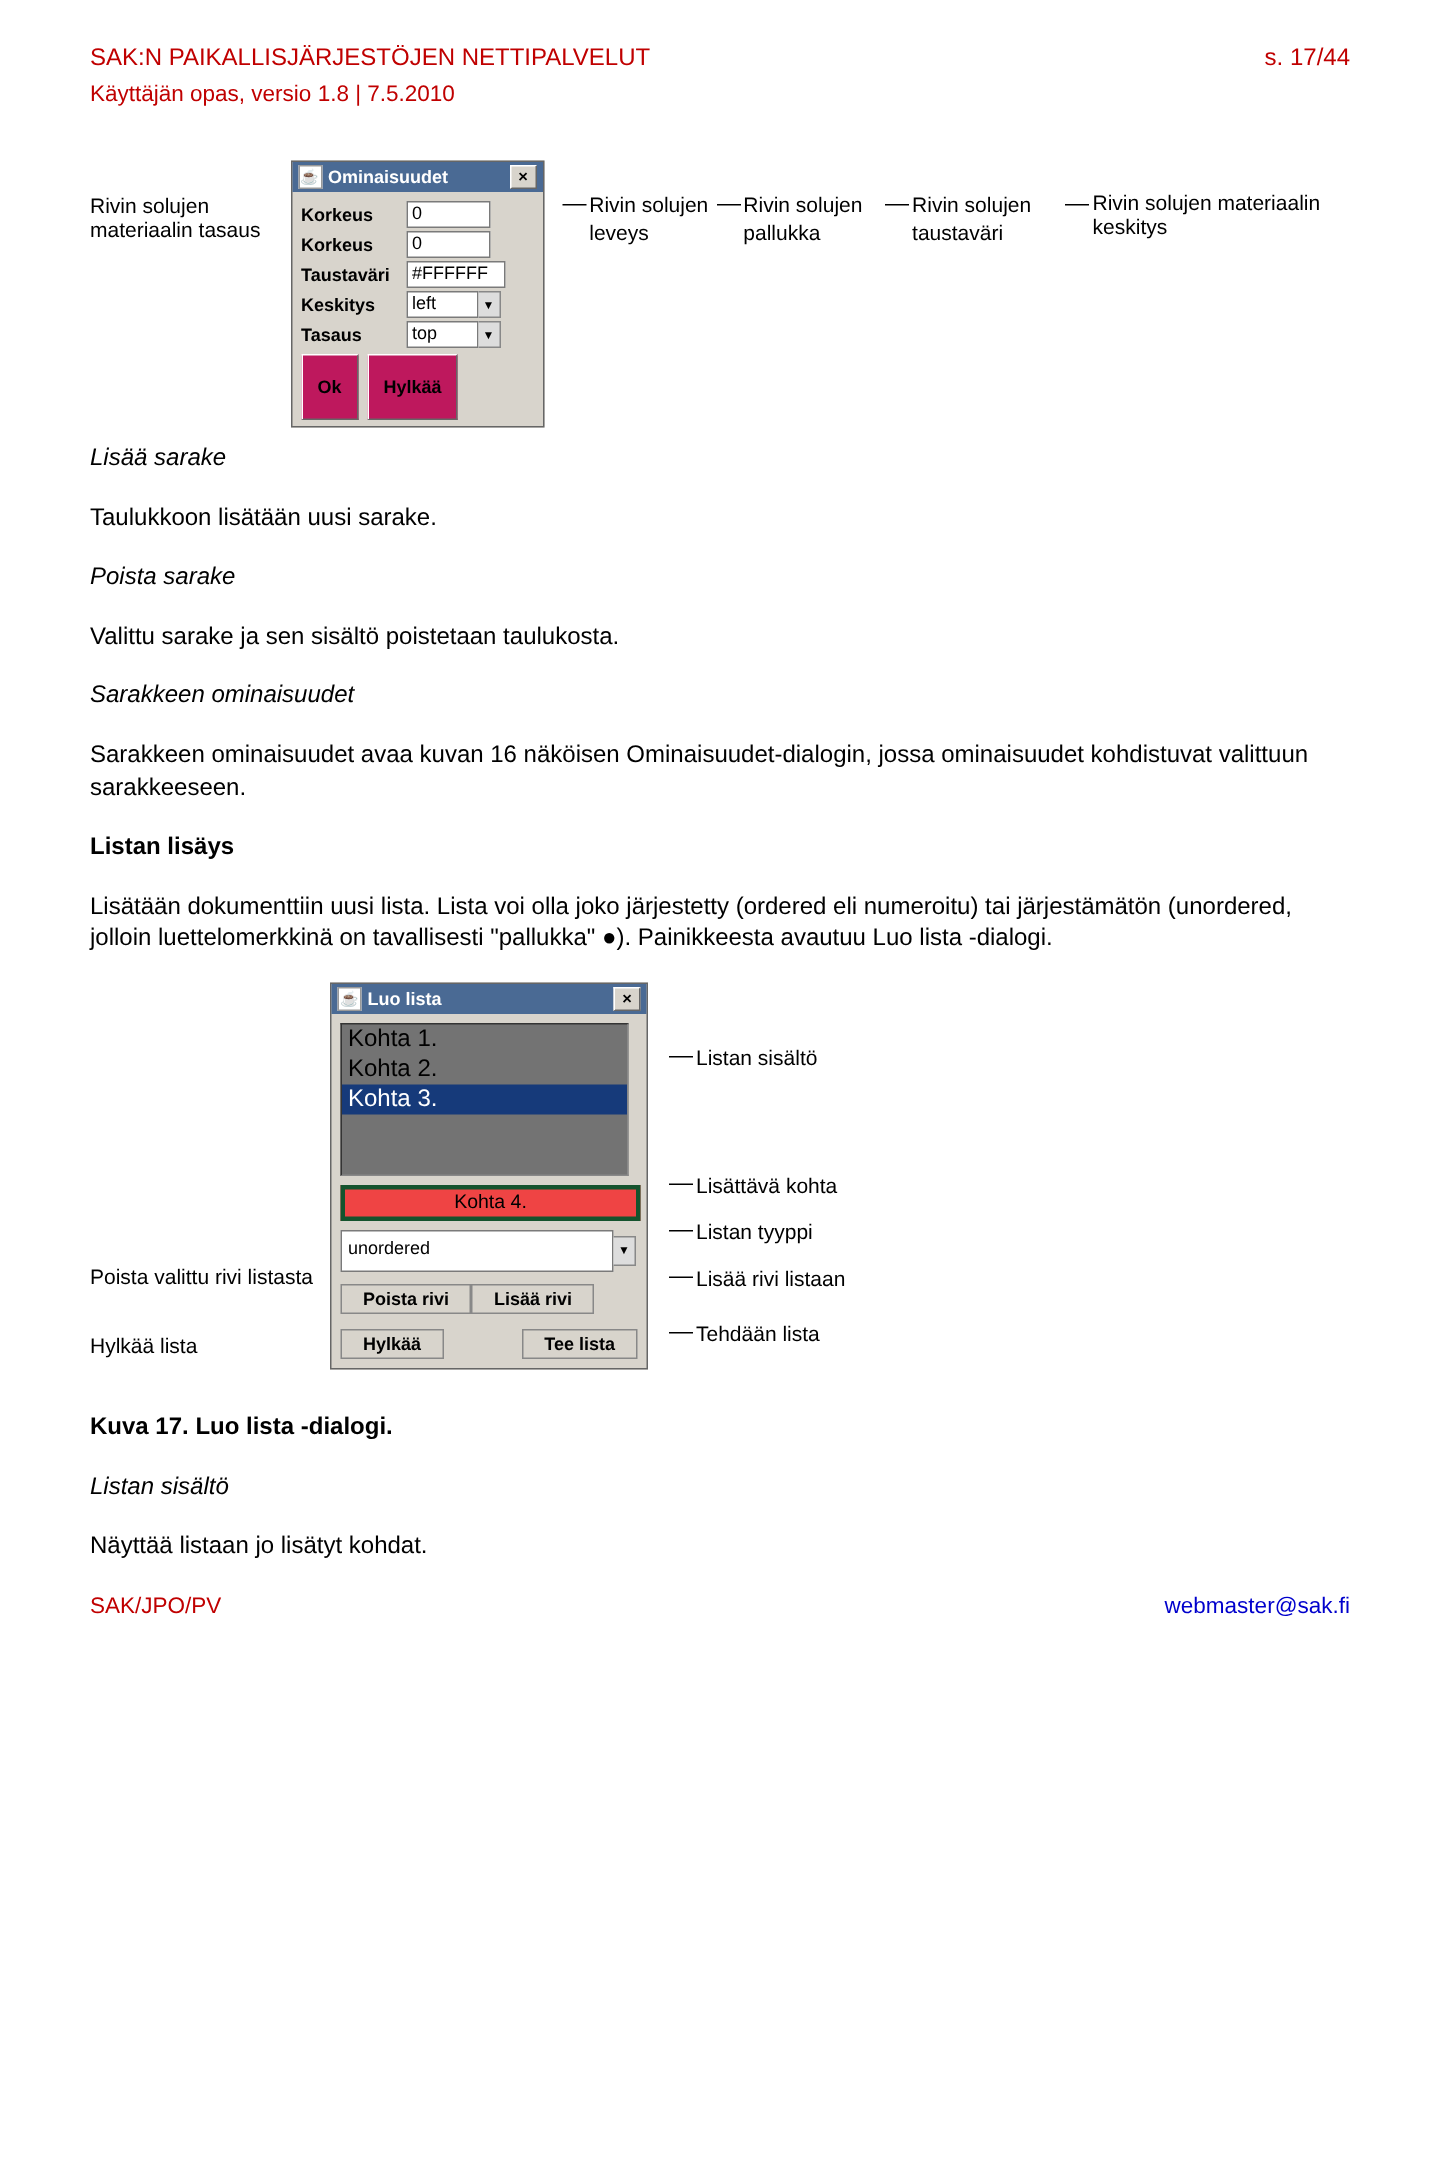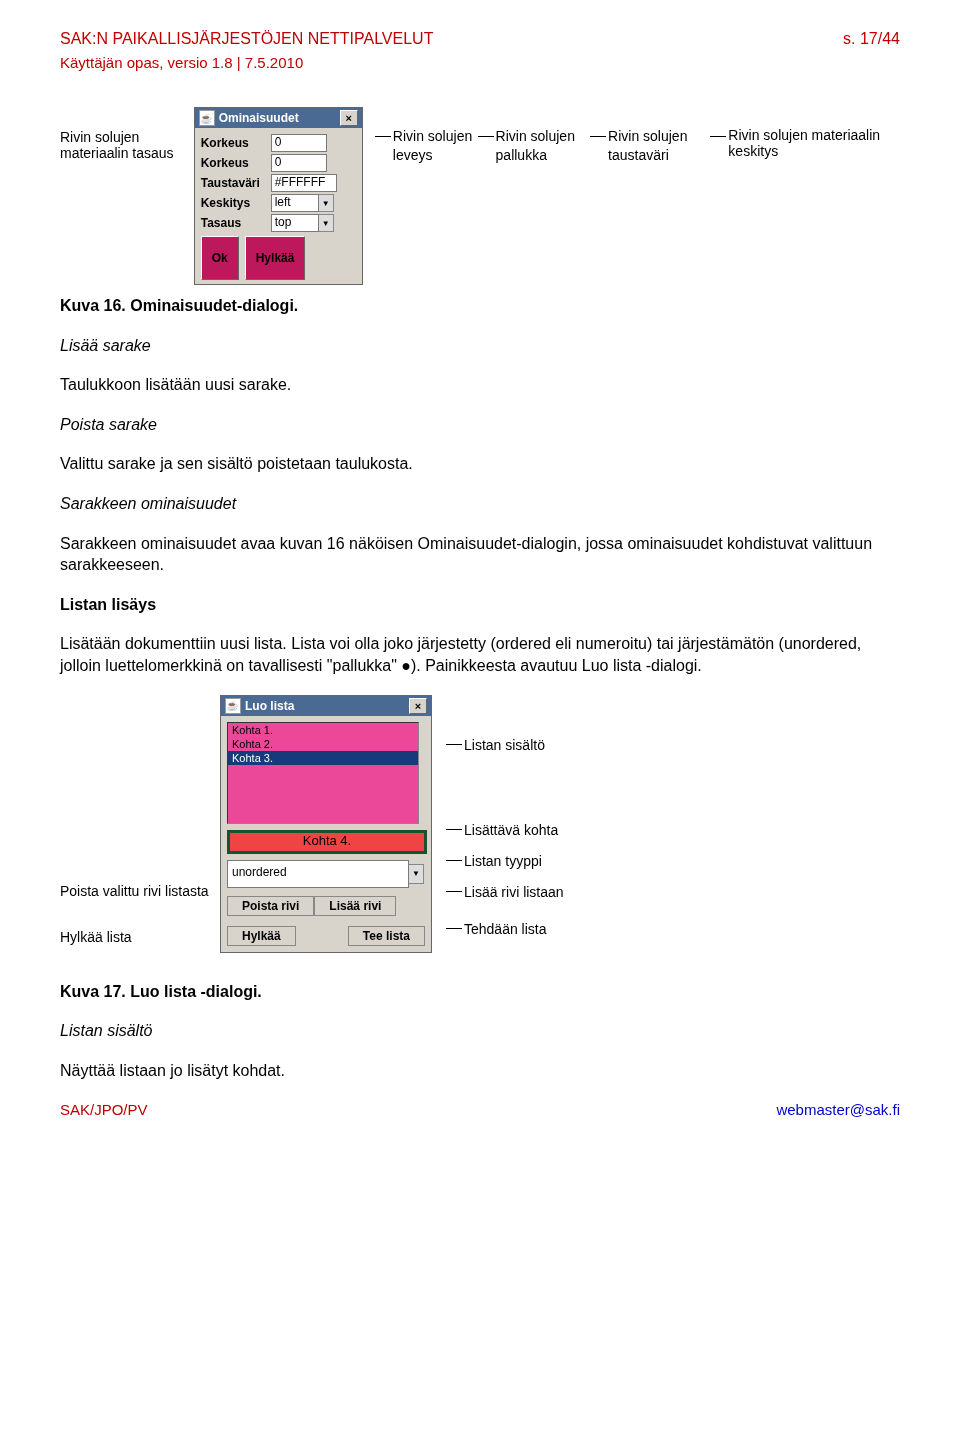--- a/index.html
+++ b/index.html
@@ -32,21 +32,21 @@
 .btn{border:1px solid #fff;border-right-color:#666;border-bottom-color:#666;background:#be185d;padding:14px 10px;font-weight:bold;font-size:12px;margin-right:6px;cursor:default}
 .btn2{border:1px solid #888;background:#d8d4cc;padding:2px 14px;font-weight:bold;font-size:12px;cursor:default}
 .fig1-rightlabels{font-size:14px;margin-left:20px;display:flex;flex-direction:row;justify-content:flex-start;padding-top:20px;line-height:1.35}
 .connector-space{width:12px}
 .callout{position:relative}
 .callout::before{content:"";position:absolute;left:-18px;top:9px;width:16px;height:0;border-top:1px solid #000}
 
 
 .fig2{display:flex;align-items:flex-start;margin:10px 0}
 .fig2-leftlabels{width:160px;font-size:14px;display:flex;flex-direction:column;justify-content:flex-end;padding-bottom:26px}
-.listbox{border:1px inset #888;background:#ec4899;width:190px;height:100px;font-size:11px}
+.listbox{border:1px inset #888;background:#737373;width:190px;height:100px;font-size:16px}
 .listbox .li{padding:1px 4px}
 .listbox .li.sel{background:#163a7a;color:#fff}
 .fig2 .dlg-body{padding:6px}
 .input2{border:3px solid #14532d;background:#ef4444;width:186px;height:18px;padding:0 4px;font-size:13px;text-align:center}
 .input3{border:1px solid #7a7a7a;background:#fff;width:186px;height:18px;padding:4px 4px;font-size:12px;margin:4px 0}
 .fig2-rightlabels{font-size:14px;margin-left:20px;line-height:1.5}
 .gap-lg{height:64px}
 .gap-sm{height:10px}
 .fig2 .btnrow{justify-content:center}
 .fig2-left-item{margin-top:8px}
@@ -108,21 +108,20 @@
     <div class="connector-space"></div>
     <div class="fig1-rightlabels">
       <div class="callout">Rivin solujen leveys</div>
       <div class="callout">Rivin solujen pallukka</div>
       <div class="callout">Rivin solujen taustaväri</div>
       <div class="callout" style="line-height:1.15">Rivin solujen materiaalin keskitys</div>
     </div>
   </div>
 
   <div class="body-text">
-    <div class="para bold">Kuva 16. Ominaisuudet-dialogi.</div>
     <div class="para italic">Lisää sarake</div>
     <div class="para">Taulukkoon lisätään uusi sarake.</div>
     <div class="para italic">Poista sarake</div>
     <div class="para">Valittu sarake ja sen sisältö poistetaan taulukosta.</div>
     <div class="para italic">Sarakkeen ominaisuudet</div>
     <div class="para">Sarakkeen ominaisuudet avaa kuvan 16 näköisen Ominaisuudet-dialogin, jossa ominaisuudet kohdistuvat valittuun sarakkeeseen.</div>
     <div class="para bold">Listan lisäys</div>
     <div class="para">Lisätään dokumenttiin uusi lista. Lista voi olla joko järjestetty (ordered eli numeroitu) tai järjestämätön (unordered, jolloin luettelomerkkinä on tavallisesti "pallukka" ●). Painikkeesta avautuu Luo lista -dialogi.</div>
   </div>
 

